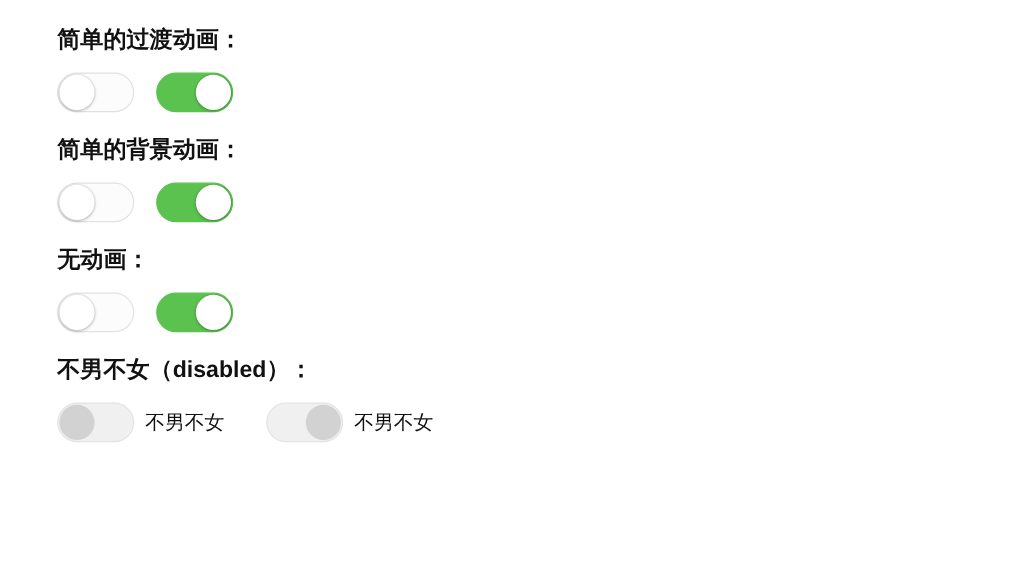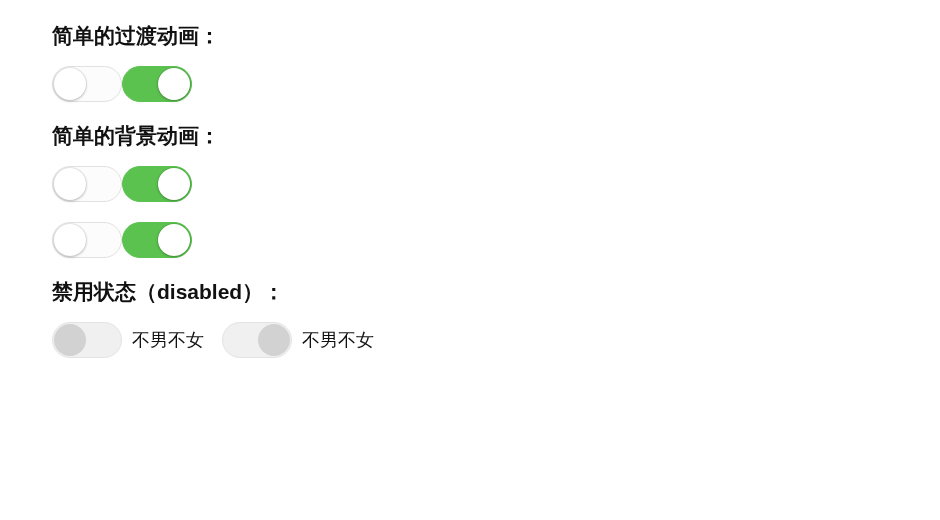--- a/index.html
+++ b/index.html
@@ -15,20 +15,21 @@
     }
     .section { margin-bottom: 20px; margin-left: 24px; }
     .section-label {
       font-weight: 700;
       font-size: 21px;
       margin-bottom: 16px;
     }
     .switch-row {
       display: flex;
       align-items: center;
+      gap: 20px;
     }
     .switch {
       position: relative;
       display: inline-block;
       width: 70px;
       height: 36px;
       border-radius: 36px;
       background: #fcfcfc;
       border: 1px solid #e1e1e1;
       vertical-align: middle;
@@ -96,32 +97,33 @@
     <span class="switch">
         <span class="knob"></span>
       </span>
     <span class="switch on">
         <span class="knob"></span>
       </span>
   </div>
 </div>
 
 <div class="section">
+  <div class="section-label">无动画：</div>
   <div class="switch-row">
     <span class="switch">
         <span class="knob"></span>
       </span>
     <span class="switch on">
         <span class="knob"></span>
       </span>
   </div>
 </div>
 
 <div class="section">
-  <div class="section-label">禁用状态（disabled）：</div>
+  <div class="section-label">不男不女（disabled）：</div>
   <div class="switch-row">
     <span class="inline-pair">
       <span class="switch disabled">
           <span class="knob"></span>
         </span>
       <span class="pair-label">不男不女</span>
     </span>
     <span class="inline-pair">
       <span class="switch disabled right">
           <span class="knob"></span>

